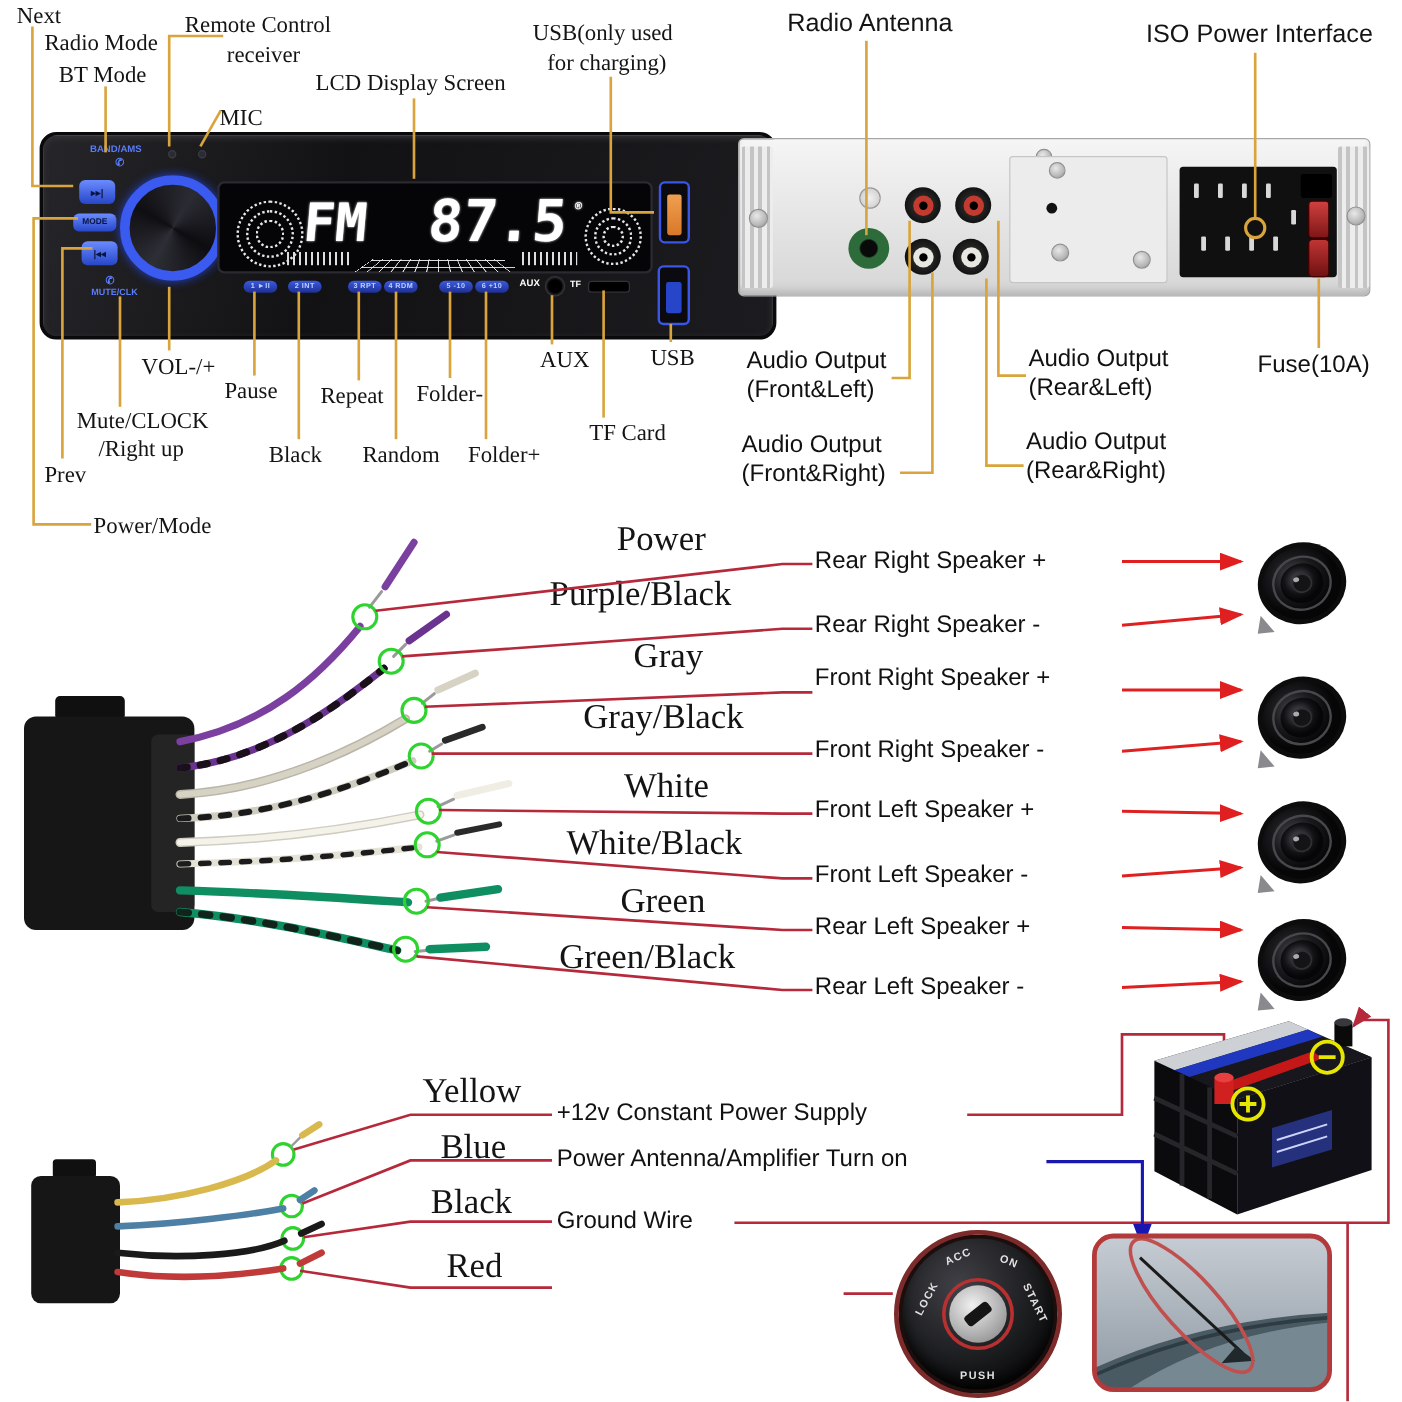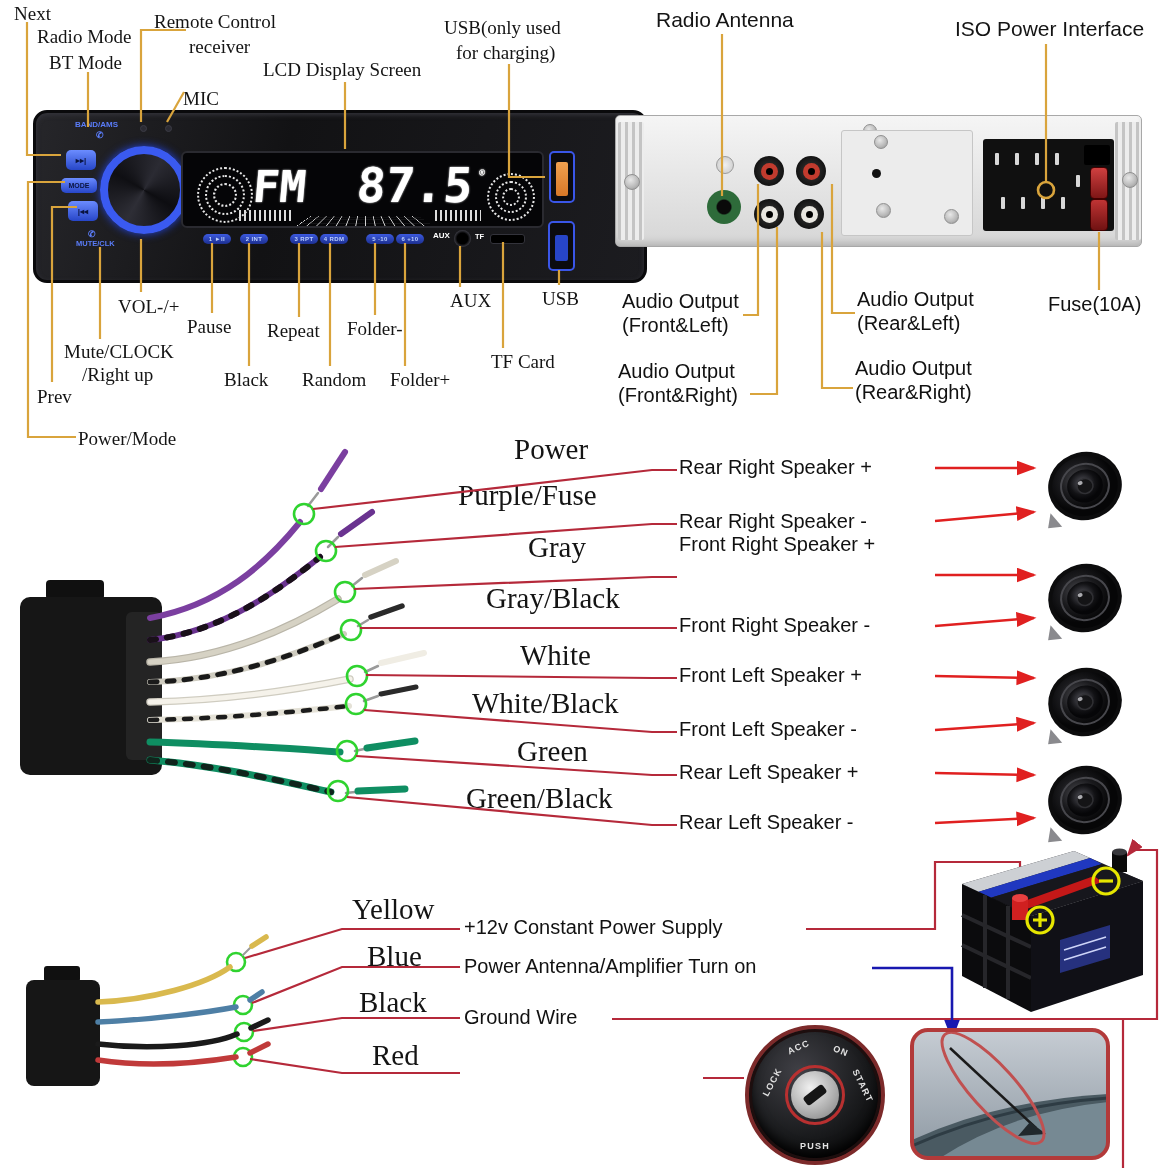--- a/index.html
+++ b/index.html
@@ -456,31 +456,31 @@
     <span style="display:block;">Audio Output</span>
     <span style="display:block;">(Front&amp;Right)</span>
   </div>
   <div class="lbl sans20" style="left:855px;top:356px;">
     <span style="display:block;">Audio Output</span>
     <span style="display:block;">(Rear&amp;Right)</span>
   </div>
   <div class="lbl sans20" style="left:1048px;top:292px;">Fuse(10A)</div>
 
   <div class="lbl ser29" style="left:514px;top:433px;">Power</div>
-  <div class="lbl ser29" style="left:458px;top:479px;">Purple/Fuse</div>
+  <div class="lbl ser29" style="left:458px;top:479px;">Purple/Black</div>
   <div class="lbl ser29" style="left:528px;top:531px;">Gray</div>
   <div class="lbl ser29" style="left:486px;top:582px;">Gray/Black</div>
   <div class="lbl ser29" style="left:520px;top:639px;">White</div>
   <div class="lbl ser29" style="left:472px;top:687px;">White/Black</div>
   <div class="lbl ser29" style="left:517px;top:735px;">Green</div>
   <div class="lbl ser29" style="left:466px;top:782px;">Green/Black</div>
 
   <div class="lbl sans24" style="left:679px;top:456px;">Rear Right Speaker +</div>
   <div class="lbl sans24" style="left:679px;top:510px;">Rear Right Speaker -</div>
-  <div class="lbl sans24" style="left:679px;top:533px;">Front Right Speaker +</div>
+  <div class="lbl sans24" style="left:679px;top:554px;">Front Right Speaker +</div>
   <div class="lbl sans24" style="left:679px;top:614px;">Front Right Speaker -</div>
   <div class="lbl sans24" style="left:679px;top:664px;">Front Left Speaker +</div>
   <div class="lbl sans24" style="left:679px;top:718px;">Front Left Speaker -</div>
   <div class="lbl sans24" style="left:679px;top:761px;">Rear Left Speaker +</div>
   <div class="lbl sans24" style="left:679px;top:811px;">Rear Left Speaker -</div>
 
   <div class="lbl ser29" style="left:352px;top:893px;">Yellow</div>
   <div class="lbl ser29" style="left:367px;top:940px;">Blue</div>
   <div class="lbl ser29" style="left:359px;top:986px;">Black</div>
   <div class="lbl ser29" style="left:372px;top:1039px;">Red</div>

